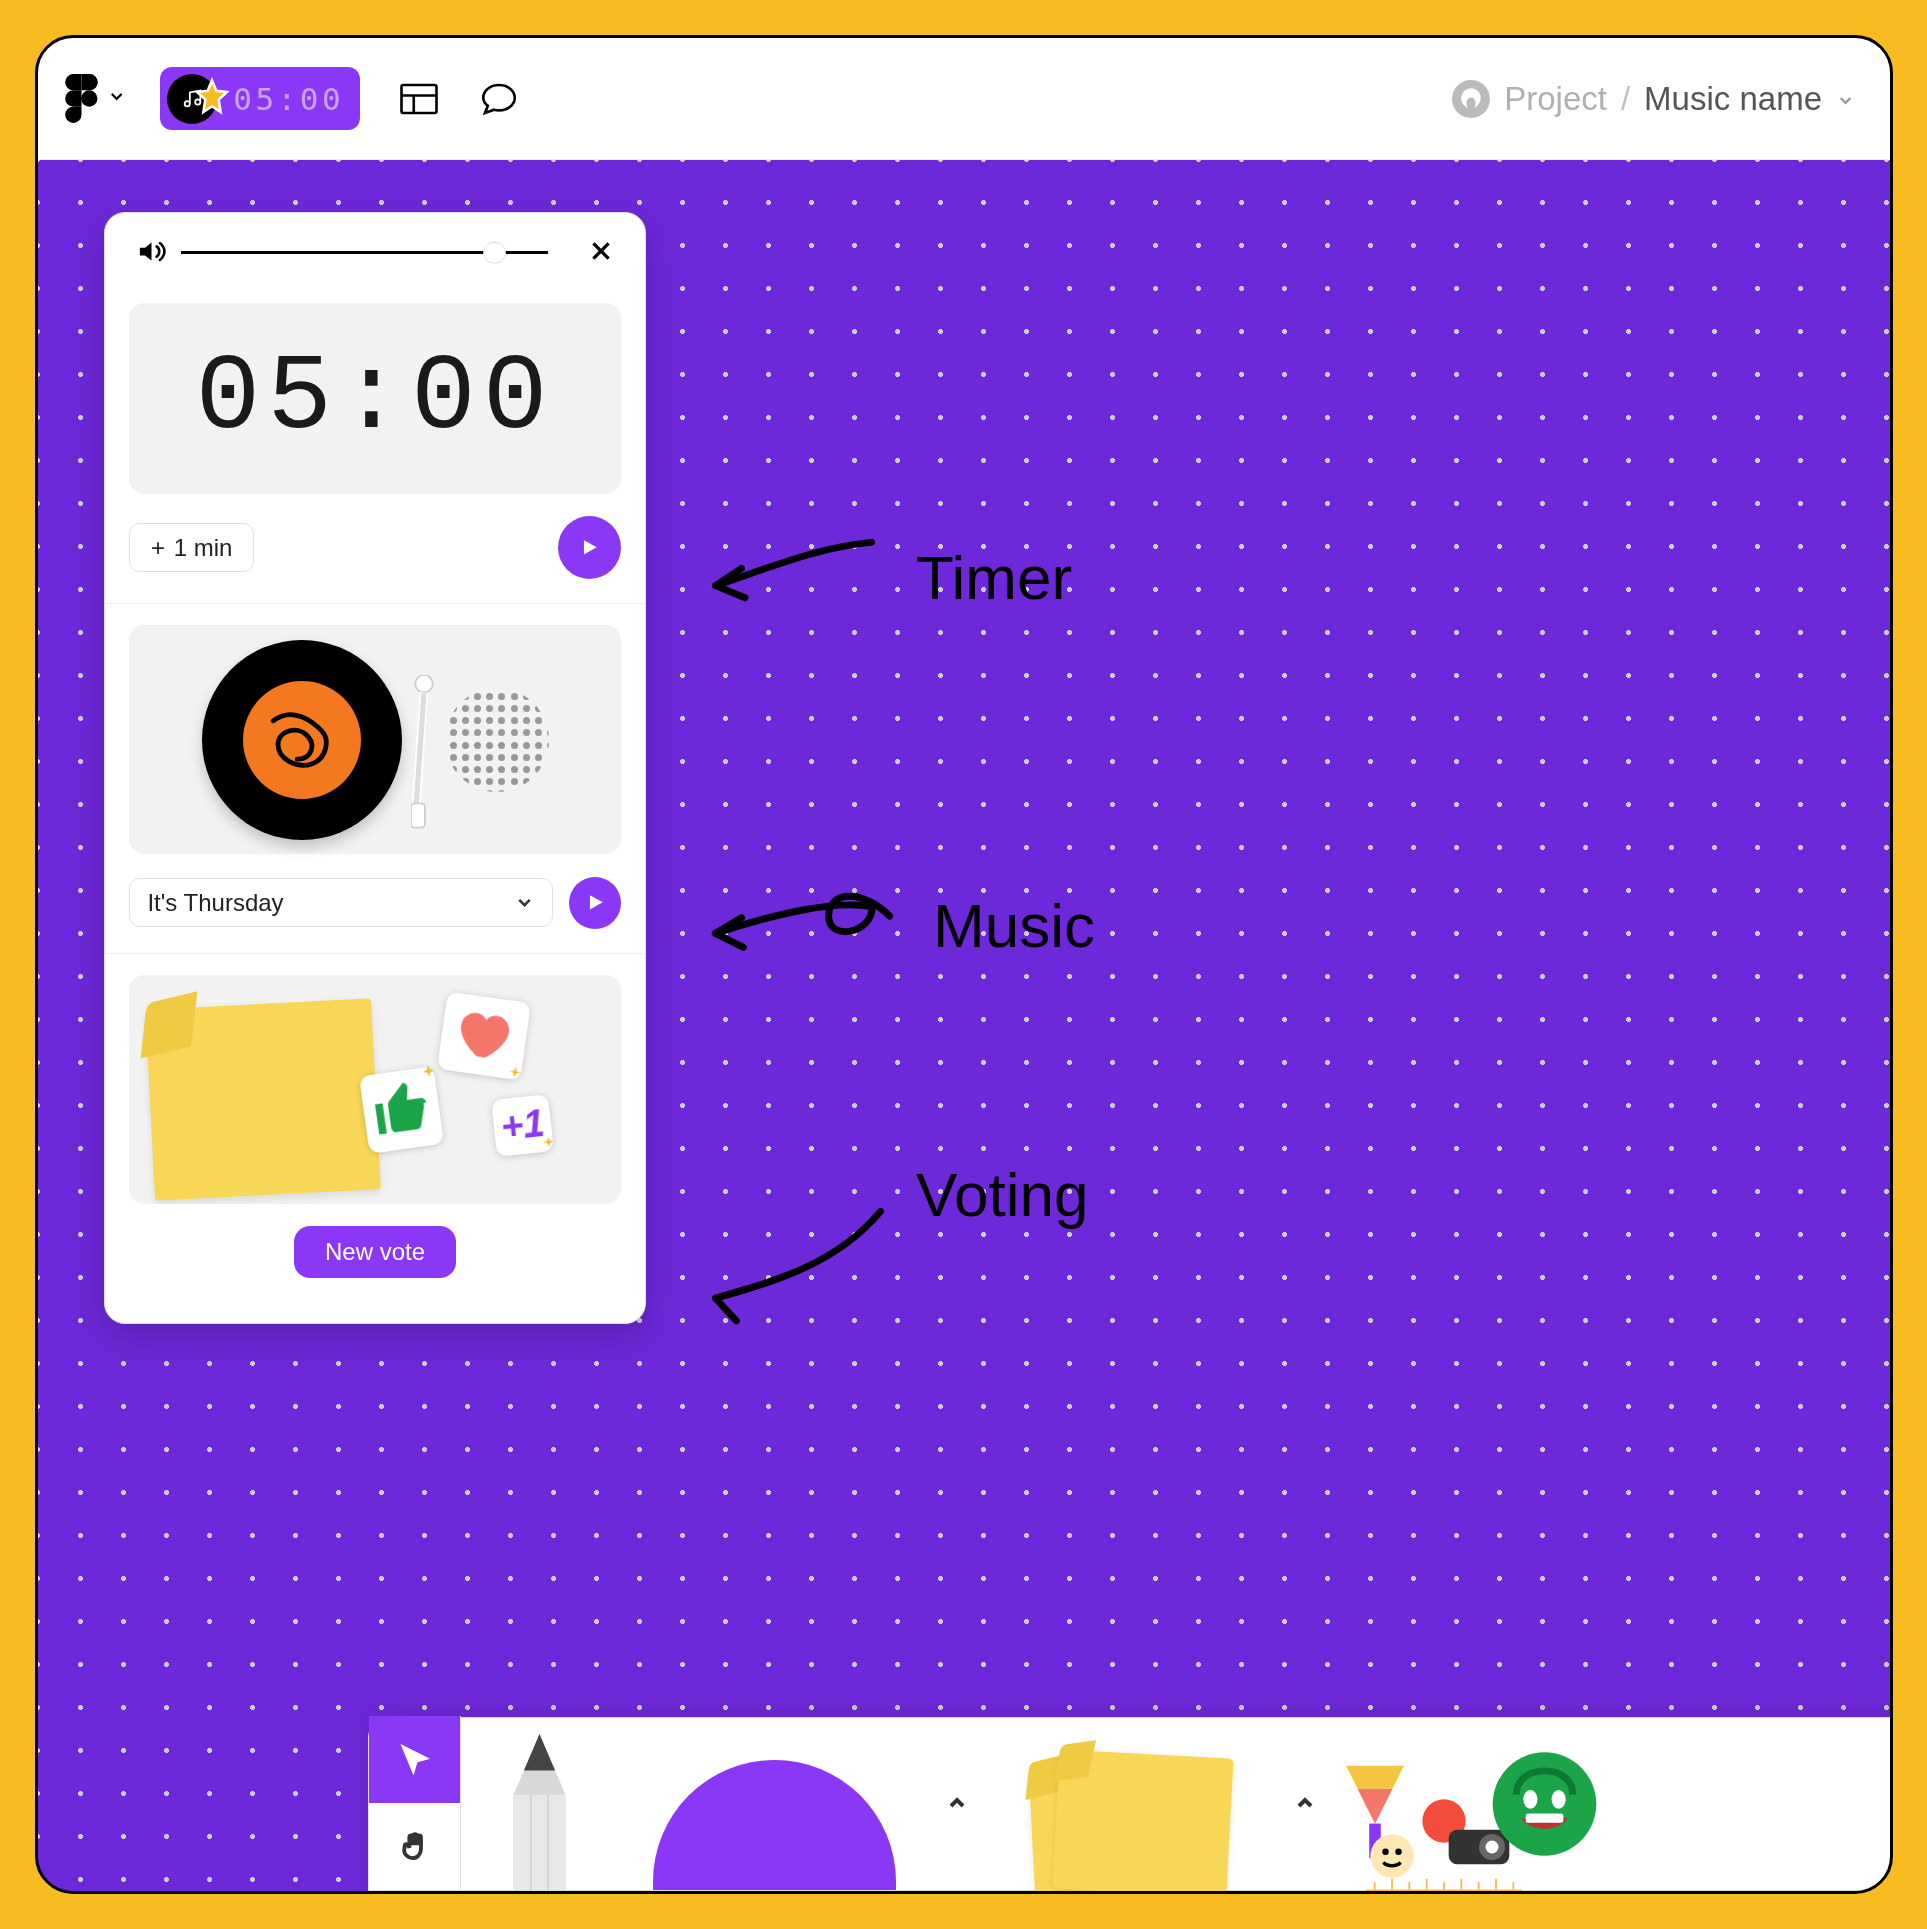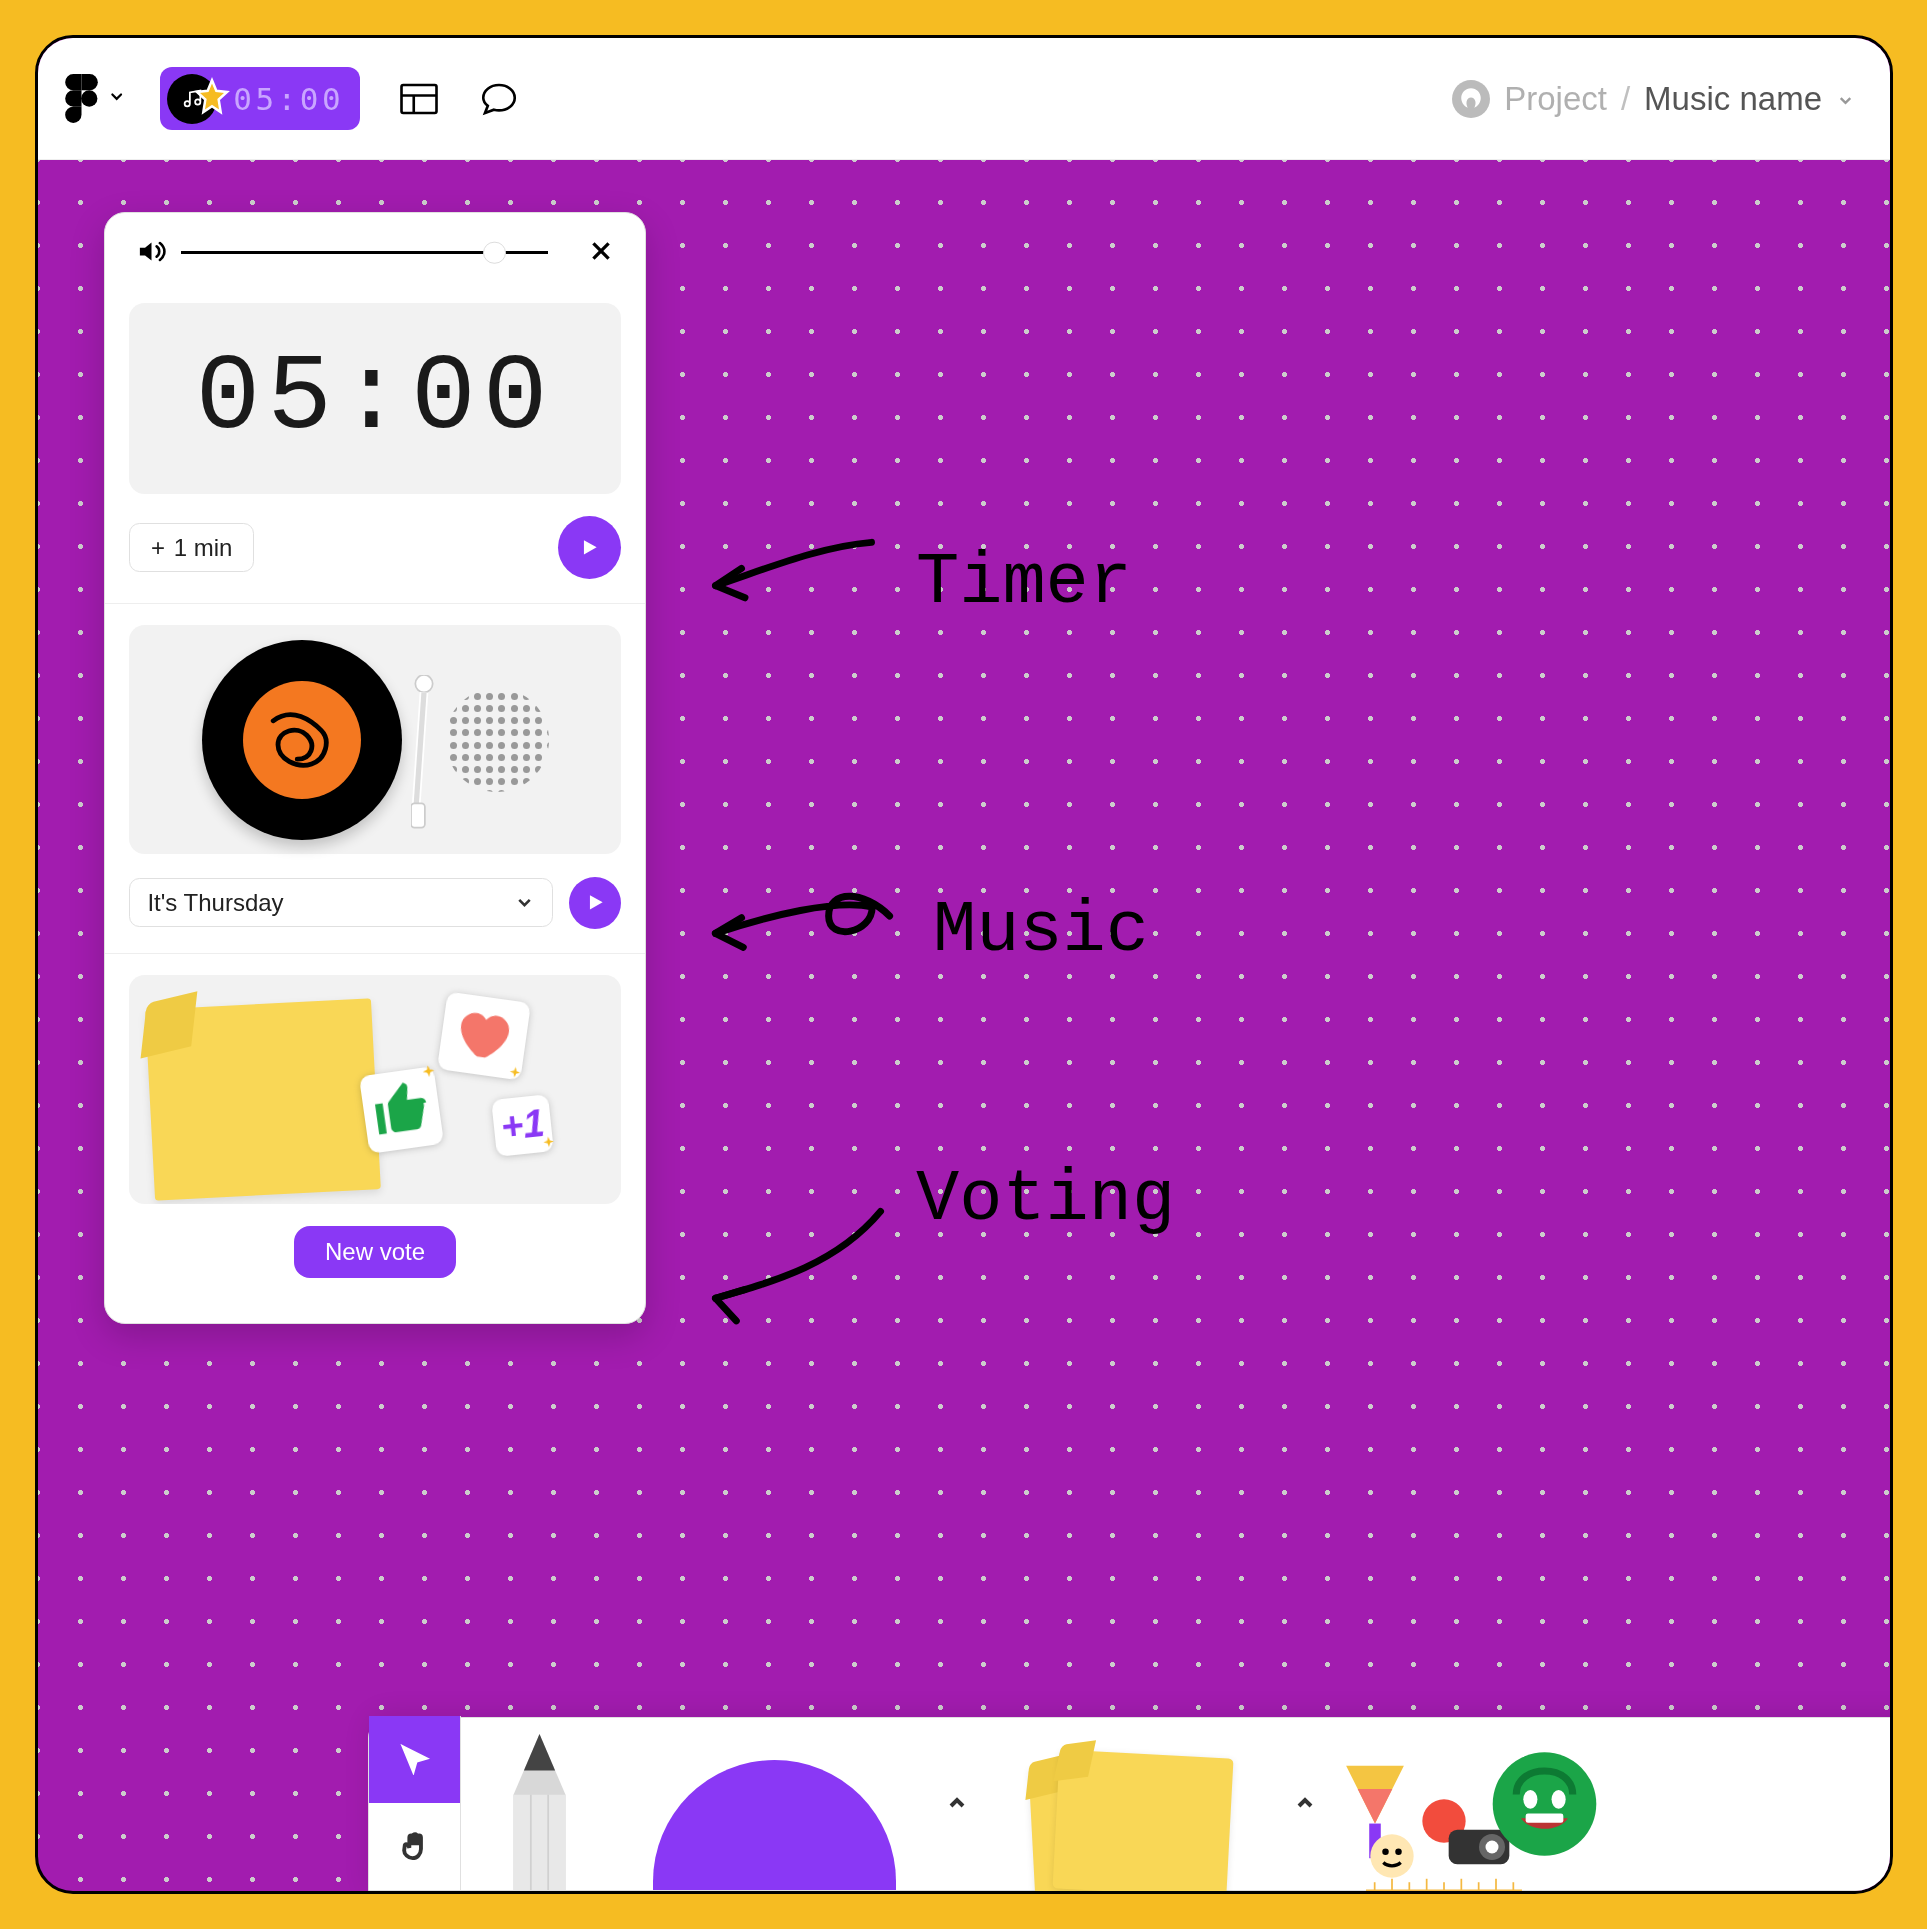--- a/index.html
+++ b/index.html
@@ -7,21 +7,21 @@
   width: 1928px;
   height: 1929px;
   background: #F6BC22;
   font-family: -apple-system, BlinkMacSystemFont, 'Segoe UI', sans-serif;
   padding: 35px;
   overflow: hidden;
 }
 .window {
   width: 100%;
   height: 100%;
-  background: #a21caf;
+  background: #6d28d9;
   border: 3.5px solid #000;
   border-radius: 38px;
   position: relative;
   overflow: hidden;
 }
 
 .topbar {
   height: 122px;
   display: flex;
   align-items: center;
@@ -223,22 +223,22 @@
 .new-vote-btn {
   background: #8A38F5; color: #fff;
   border: none; border-radius: 16px;
   height: 52px; padding: 0 31px;
   font-size: 24px; font-weight: 500;
 }
 
 
 .anno {
   position: absolute;
-  font-family: Liberation Mono, monospace;
-  font-size: 72px;
+  font-family: Liberation Sans, sans-serif;
+  font-size: 62px;
   color: #000;
   font-weight: 500;
 }
 .anno-timer { left: 878px; top: 382px; }
 .anno-music { left: 895px; top: 730px; }
 .anno-voting { left: 878px; top: 999px; }
 .arrow {
   position: absolute;
   stroke: #000; fill: none; stroke-width: 8; stroke-linecap: round; stroke-linejoin: round;
 }

